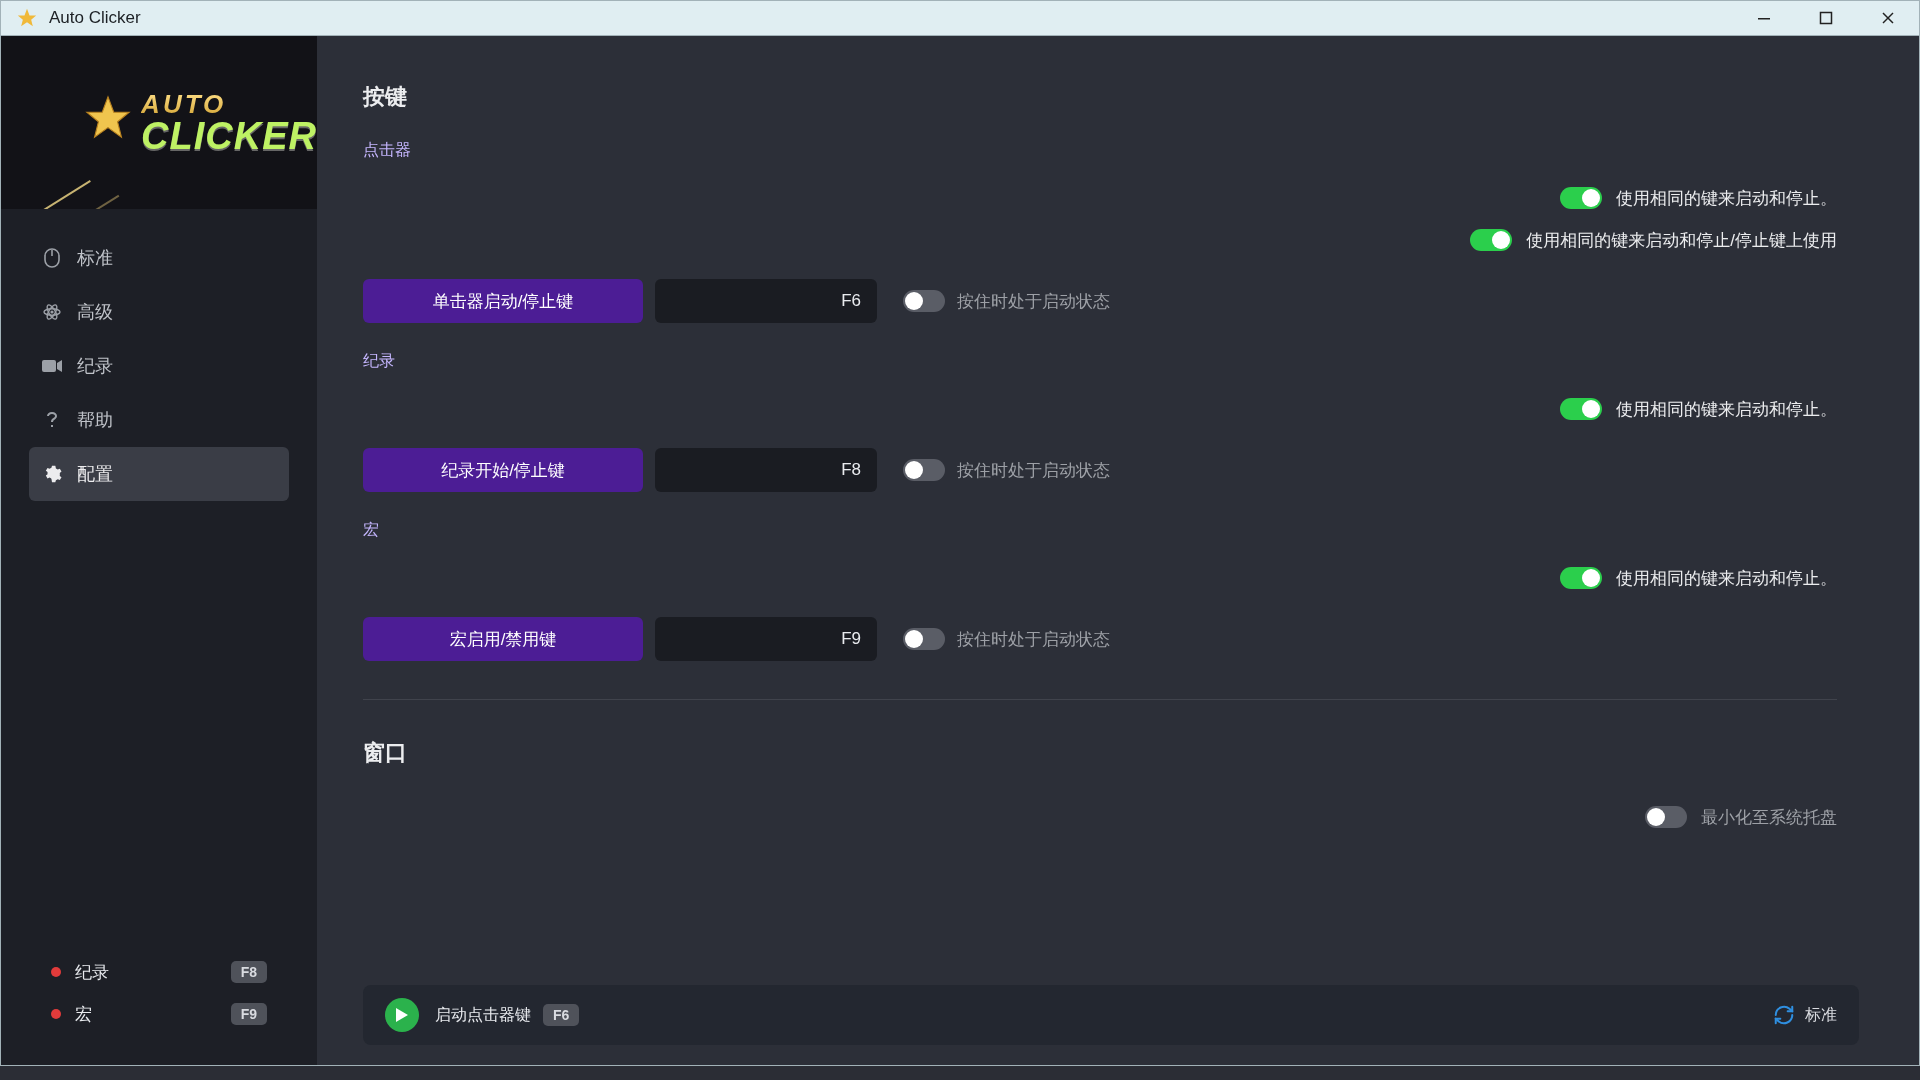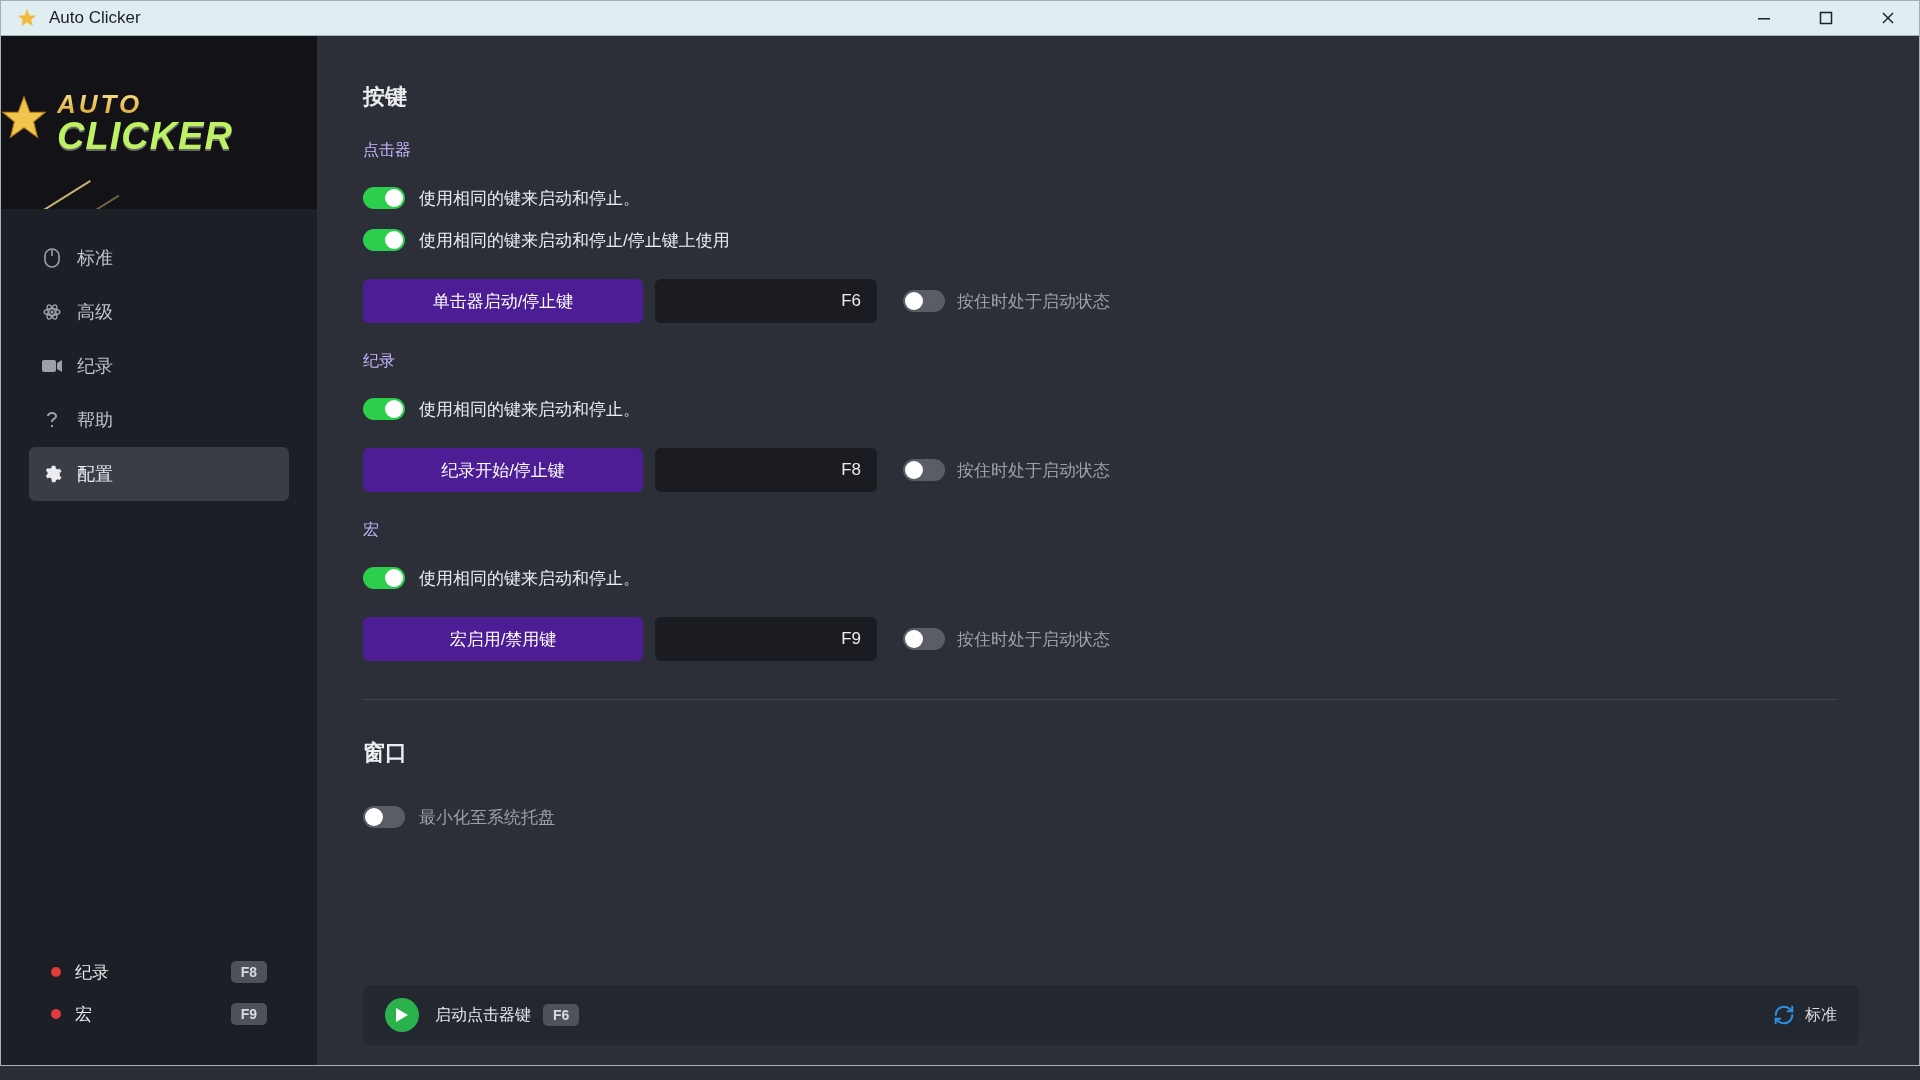--- a/index.html
+++ b/index.html
@@ -9,21 +9,21 @@
   .titlebar { height: 36px; background: #e0eef2; border: 1px solid #a2b2b8; display: flex; align-items: center; padding: 0 0 0 14px; position: relative; }
   .titlebar .app-icon { width: 24px; height: 24px; margin-right: 10px; display:flex; align-items:center; justify-content:center;}
   .titlebar .title { font-size: 17px; color: #1c2024; }
   .titlebar .controls { position: absolute; right: 0; top: 0; height: 100%; display: flex; }
   .titlebar .controls div { width: 62px; height: 100%; display: flex; align-items: center; justify-content: center; color:#1c2024; }
 
   .workspace { display: flex; height: calc(1080px - 50px); background: #1d2027; border: 1px solid #a2b2b8; border-top:none;}
 
   
   .sidebar { width: 316px; background: #1d1f26; display: flex; flex-direction: column; position: relative; }
-  .logo-zone { height: 173px; background: #121217; display:flex; align-items:center; justify-content:flex-start; position:relative; overflow:hidden;}
+  .logo-zone { height: 173px; background: #121217; display:flex; align-items:center; justify-content:flex-end; position:relative; overflow:hidden;}
   .logo-zone .diag1 { position:absolute; left:-40px; bottom:-10px; width:140px; height:2px; background:#c7b372; transform:rotate(-32deg); }
   .logo-zone .diag2 { position:absolute; left:-30px; bottom:-30px; width:160px; height:2px; background:#6f6242; transform:rotate(-32deg); }
   .logo-text { display:flex; align-items:center; gap:10px;}
   .logo-text .star {font-size:36px;}
   .logo-text .txt { line-height:1; }
   .logo-text .auto { font-size:26px; font-weight:900; letter-spacing:3px; background:linear-gradient(#ffe08a,#d4a637); -webkit-background-clip:text; background-clip:text; color:transparent; font-style:italic;}
   .logo-text .clicker { font-size:38px; font-weight:900; letter-spacing:1px; color:#bef264; font-style:italic; text-shadow:0 2px 0 #666;}
 
   .nav { padding: 22px 28px 0 28px; }
   .nav-item { height: 54px; display:flex; align-items:center; gap:14px; padding:0 12px; border-radius:6px; color:#bfc2c8; font-size:18px; cursor:pointer;}
@@ -35,21 +35,21 @@
   .sf-row { display:flex; align-items:center; height:42px; color:#e9ebef; font-size:17px; gap:14px;}
   .sf-row .dot { width:10px; height:10px; border-radius:50%; background:#e23b3b; }
   .sf-row .kbd { margin-left:auto; background:#4f525a; color:#d9dbe0; font-size:14px; font-weight:600; padding:3px 10px; border-radius:5px;}
 
   
   .main { flex:1; background:#2c2f38; overflow-y:auto; position:relative; }
   .content { padding: 46px 82px 140px 46px; }
   h1 { color:#ecedef; font-size:22px; font-weight:600; margin-bottom:28px;}
   .group-label { color:#c4b5fd; font-size:16px; margin-bottom:16px; margin-top:8px;}
 
-  .row { display:flex; align-items:center; gap:14px; min-height:42px;}
+  .row { display:flex; align-items:center; gap:14px; min-height:42px;justify-content:flex-end;}
   .row + .row { margin-top:0px; }
   .txt-label { color:#ecedef; font-size:17px;}
   .txt-label-dim { color:#9da0a6; font-size:17px;font-family:Liberation Mono, monospace;}
 
   .toggle { width:42px; height:22px; border-radius:11px; position:relative; cursor:pointer; }
   .toggle.on { background:#2bcf4c; }
   .toggle.off { background:#5a5d66; }
   .toggle .knob { width:18px; height:18px; border-radius:50%; background:#fff; position:absolute; top:2px; }
   .toggle.on .knob { right:2px; }
   .toggle.off .knob { left:2px; }

